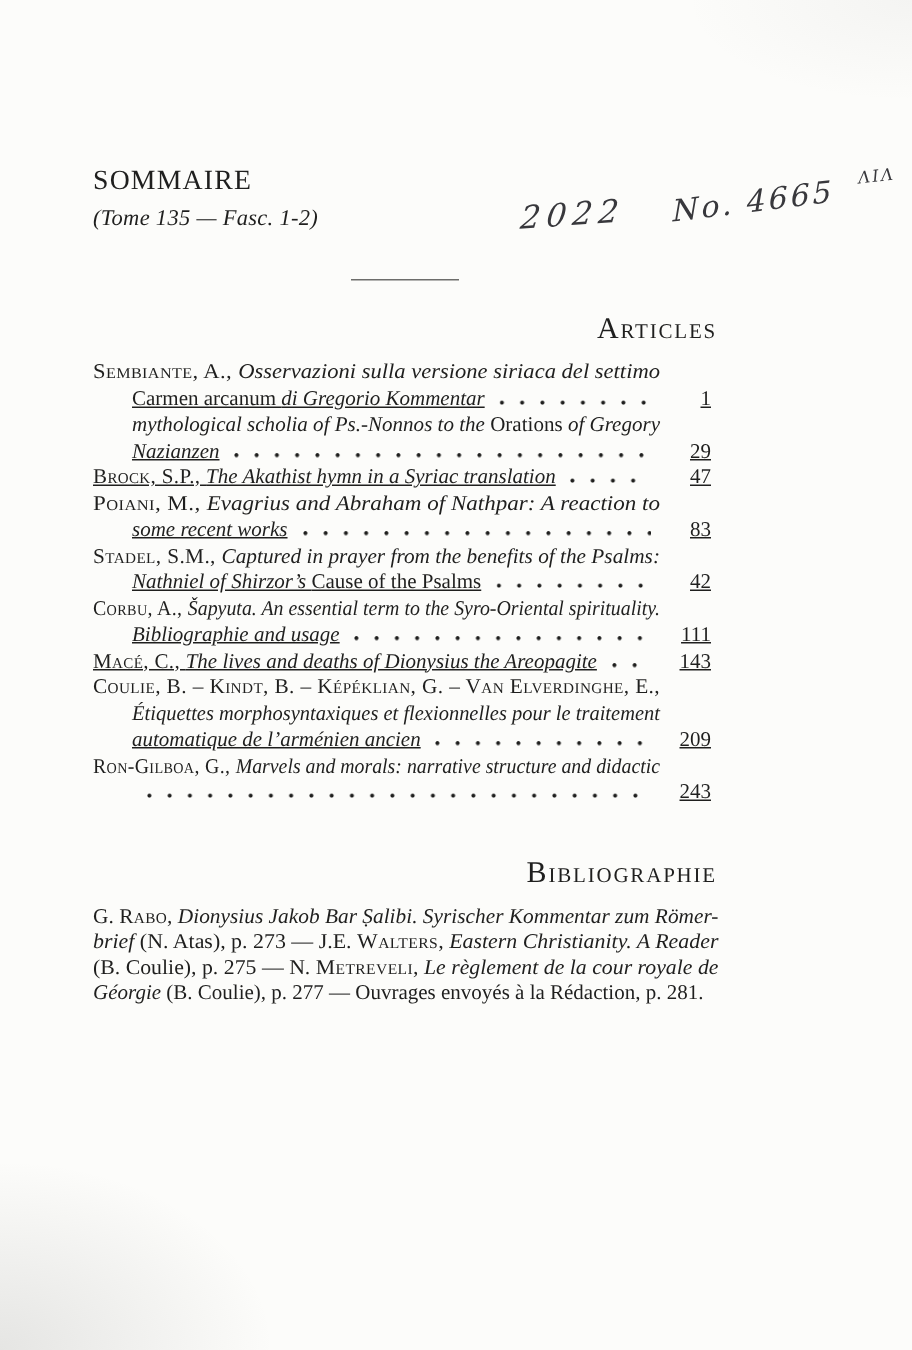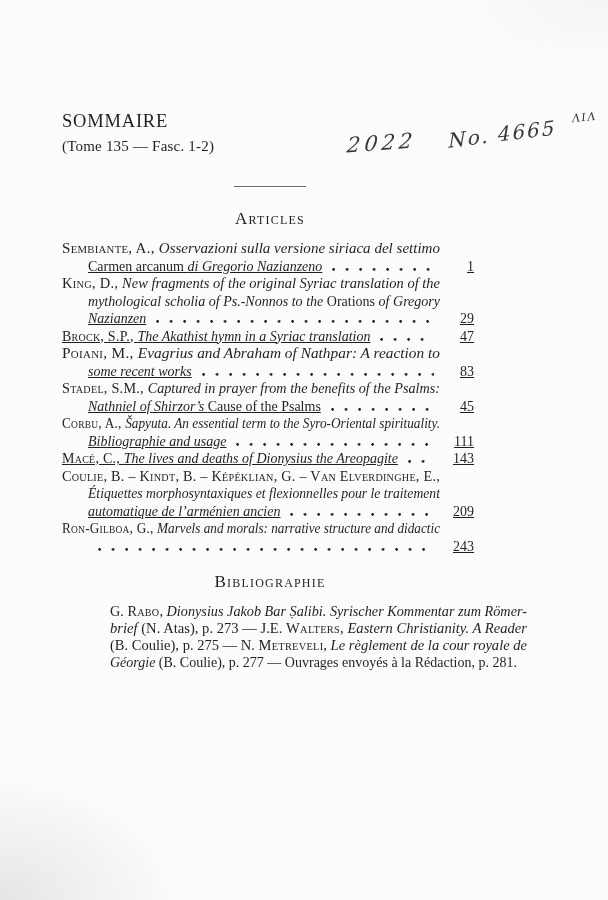--- a/index.html
+++ b/index.html
@@ -21,39 +21,39 @@
       var(--paper);
     color:var(--ink);
   }
   .hdr{
     position:absolute;top:112px;left:62px;width:416px;text-align:left;
   }
   .hdr h1{
     margin:0;font-size:18.5px;font-weight:normal;letter-spacing:0.8px;line-height:18px;
   }
   .hdr .sub{
-    margin-top:8px;font-size:15px;line-height:16px;letter-spacing:0.2px;
+    margin-top:8px;font-size:15px;line-height:16px;letter-spacing:0.2px;font-style:italic;
   }
   .rule{
     position:absolute;top:186px;left:234px;width:72px;height:0;
     border-top:1.2px solid #6d6d6b;
   }
   .sec-head{
-    position:absolute;left:62px;width:416px;text-align:center;
-    font-variant:small-caps;font-size:17px;letter-spacing:1.2px;line-height:14px;
+    position:absolute;left:62px;width:416px;text-align:right;
+    font-variant:small-caps;font-size:20px;letter-spacing:1.2px;line-height:14px;
   }
   #articles-head{top:212px;}
   #biblio-head{top:575px;}
   #articles-list{
     position:absolute;top:240px;left:62px;width:412px;
     font-size:14px;line-height:17.5px;text-decoration:underline;
   }
   #biblio-block{
     position:absolute;top:604px;left:62px;width:435px;
-    font-size:14px;line-height:16.9px;margin-left:48px;
+    font-size:14px;line-height:16.9px;
   }
   .toc-line,.bib-line{
     height:17.5px;white-space:nowrap;
   }
   .bib-line{height:16.9px;}
   .toc-line.ind{padding-left:26px;box-sizing:border-box;}
   .leader-row{display:flex;align-items:baseline;width:412px;box-sizing:border-box;}
   .line-text{display:inline-block;transform-origin:0 60%;white-space:nowrap;}
   .run-i{font-style:italic;}
   .run-sc{font-variant:small-caps;letter-spacing:0.25px;}
@@ -96,27 +96,26 @@
   </div>
 
   <div class="rule"></div>
 
   <div class="sec-head" id="articles-head">Articles</div>
 
   <div id="articles-list">
       <div>
         <div class="toc-line"><span class="line-text" style="transform: scaleX(1.0746);"><span class="run-sc">Sembiante, A., </span><span class="run-i">Osservazioni sulla versione siriaca del settimo</span></span></div>
         <div class="toc-line ind leader-row">
-          <span class="line-text"><span class="run-r">Carmen arcanum </span><span class="run-i">di Gregorio Nazianzeno</span></span>
+          <span class="line-text"><span class="run-r">Carmen arcanum </span><span class="run-i">di Gregorio Kommentar</span></span>
           <div class="dot-leader"></div>
           <span class="page-number">1</span>
         </div>
       </div>
       <div>
-        <div class="toc-line"><span class="line-text" style="transform: scaleX(1.035);"><span class="run-sc">King, D., </span><span class="run-i">New fragments of the original Syriac translation of the</span></span></div>
         <div class="toc-line ind"><span class="line-text" style="transform: scaleX(1.0017);"><span class="run-i">mythological scholia of Ps.-Nonnos to the </span><span class="run-r">Orations </span><span class="run-i">of Gregory</span></span></div>
         <div class="toc-line ind leader-row">
           <span class="line-text"><span class="run-i">Nazianzen</span></span>
           <div class="dot-leader"></div>
           <span class="page-number">29</span>
         </div>
       </div>
       <div>
         <div class="toc-line leader-row">
           <span class="line-text"><span class="run-sc">Brock, S.P., </span><span class="run-i">The Akathist hymn in a Syriac translation</span></span>
@@ -130,21 +129,21 @@
           <span class="line-text"><span class="run-i">some recent works</span></span>
           <div class="dot-leader"></div>
           <span class="page-number">83</span>
         </div>
       </div>
       <div>
         <div class="toc-line"><span class="line-text" style="transform: scaleX(1.014);"><span class="run-sc">Stadel, S.M., </span><span class="run-i">Captured in prayer from the benefits of the Psalms:</span></span></div>
         <div class="toc-line ind leader-row">
           <span class="line-text"><span class="run-i">Nathniel of Shirzor’s </span><span class="run-r">Cause of the Psalms</span></span>
           <div class="dot-leader"></div>
-          <span class="page-number">45</span>
+          <span class="page-number">42</span>
         </div>
       </div>
       <div>
         <div class="toc-line"><span class="line-text" style="transform: scaleX(0.9469);"><span class="run-sc">Corbu, A., </span><span class="run-i">Šapyuta. An essential term to the Syro-Oriental spirituality.</span></span></div>
         <div class="toc-line ind leader-row">
           <span class="line-text"><span class="run-i">Bibliographie and usage</span></span>
           <div class="dot-leader"></div>
           <span class="page-number">111</span>
         </div>
       </div>

